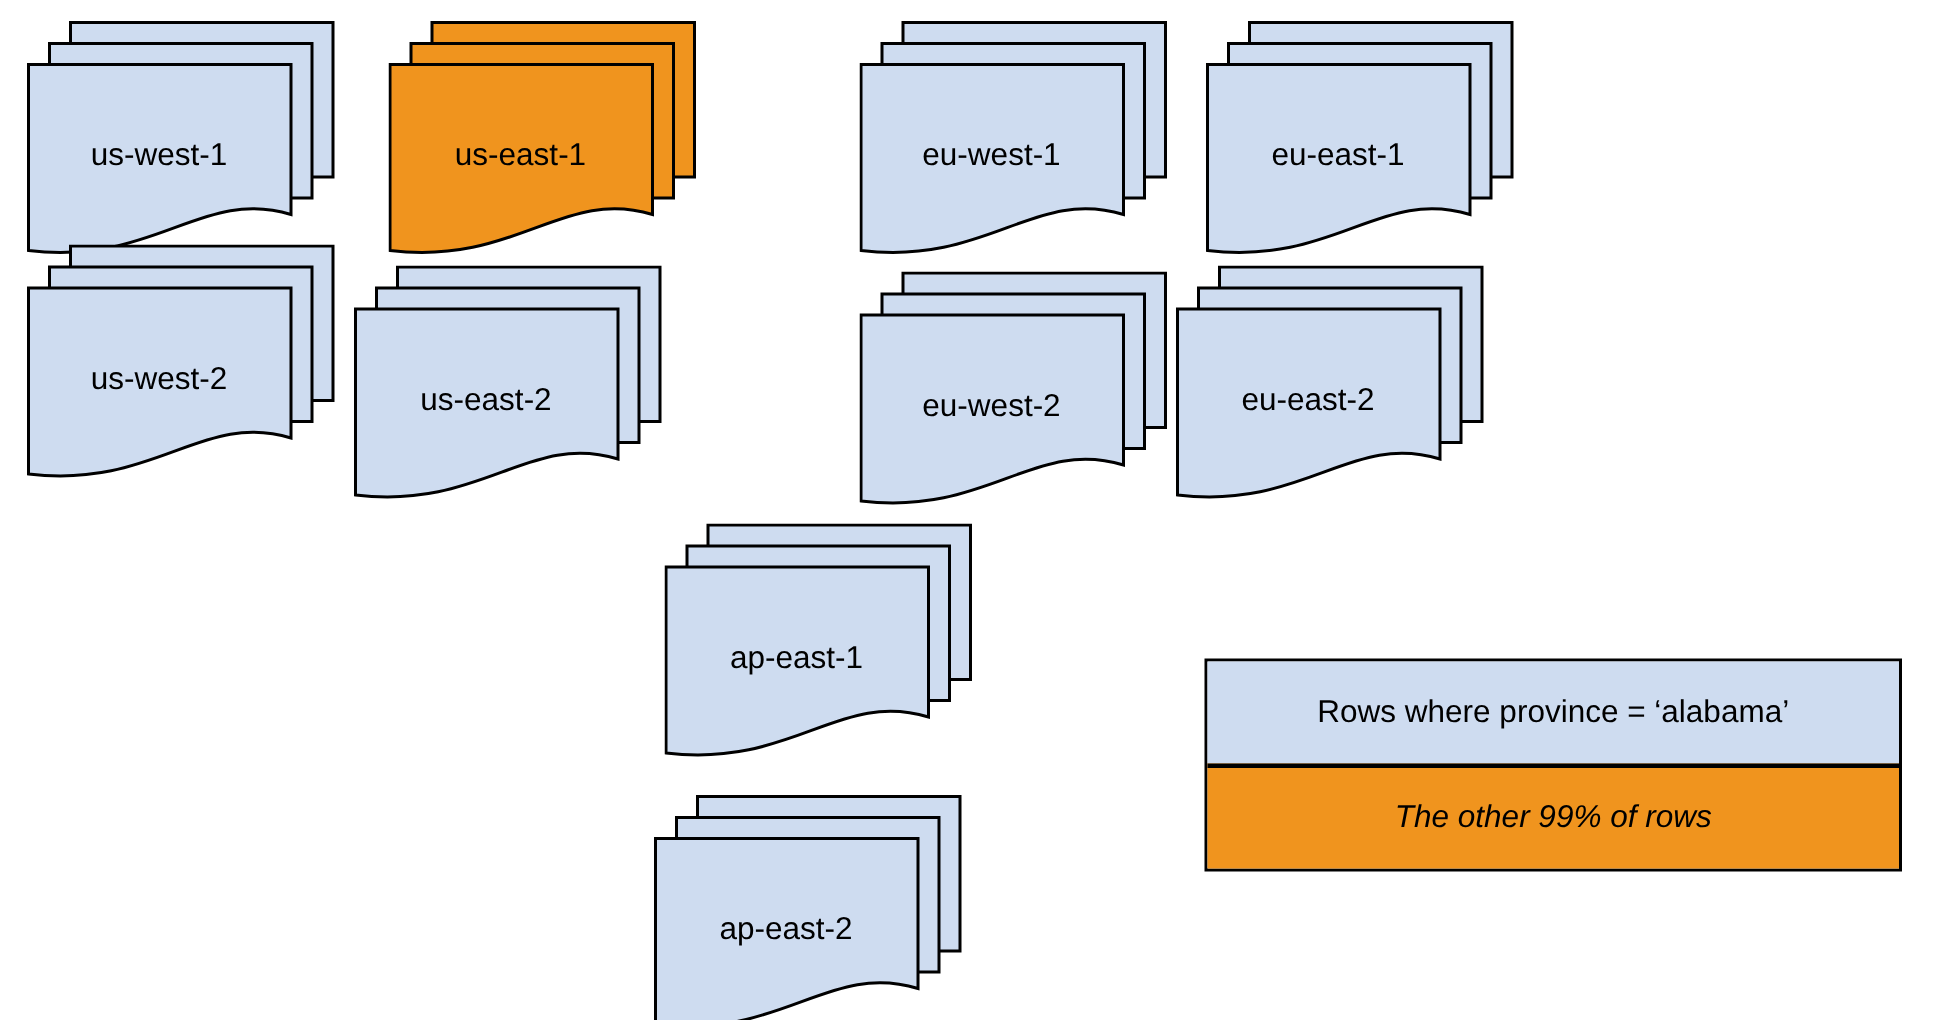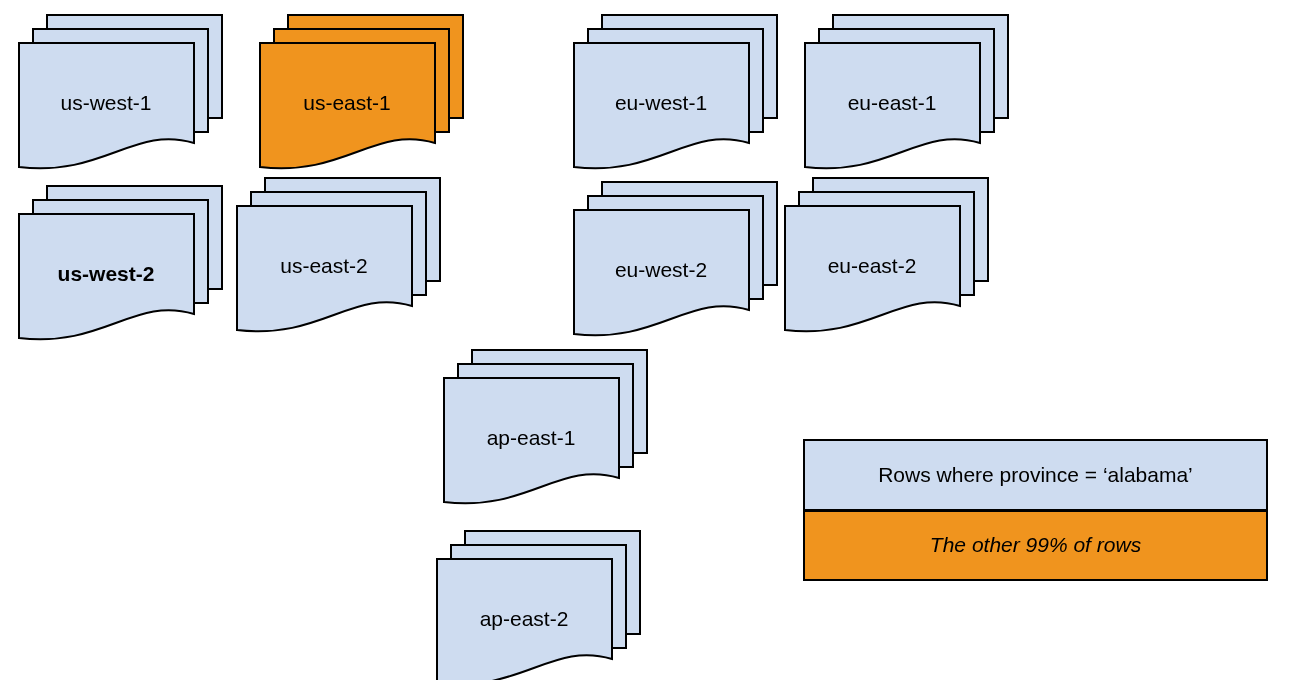--- a/index.html
+++ b/index.html
@@ -90,21 +90,21 @@
 
 <div class="stack" style="left:804px; top:14px;">
   <svg width="206" height="160" viewBox="0 0 206 160">
     <rect class="sheet" x="29" y="1" width="175" height="103"></rect>
     <rect class="sheet" x="15" y="15" width="175" height="103"></rect>
     <path class="sheet" transform="translate(1,29)" d="M0,0 H175 V100 C115,82 85,134 0,124 Z"></path>
     <text x="88" y="96" text-anchor="middle">eu-east-1</text>
   </svg>
 </div>
 
-<div class="stack" style="left:18px; top:185px;font-weight:bold;">
+<div class="stack" style="left:18px; top:163px;">
   <svg width="206" height="160" viewBox="0 0 206 160">
     <rect class="sheet" x="29" y="1" width="175" height="103"></rect>
     <rect class="sheet" x="15" y="15" width="175" height="103"></rect>
     <path class="sheet" transform="translate(1,29)" d="M0,0 H175 V100 C115,82 85,134 0,124 Z"></path>
     <text x="88" y="96" text-anchor="middle">us-west-2</text>
   </svg>
 </div>
 
 <div class="stack" style="left:236px; top:177px;text-align:center;">
   <svg width="206" height="160" viewBox="0 0 206 160">

